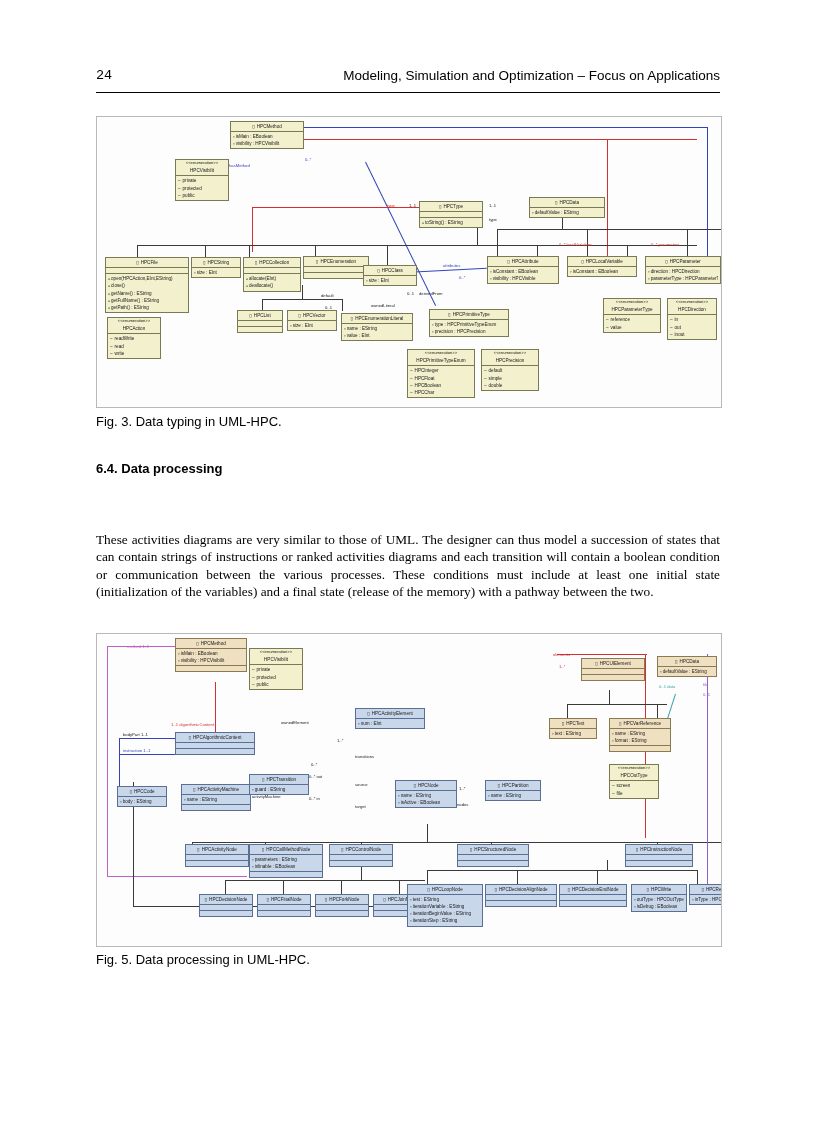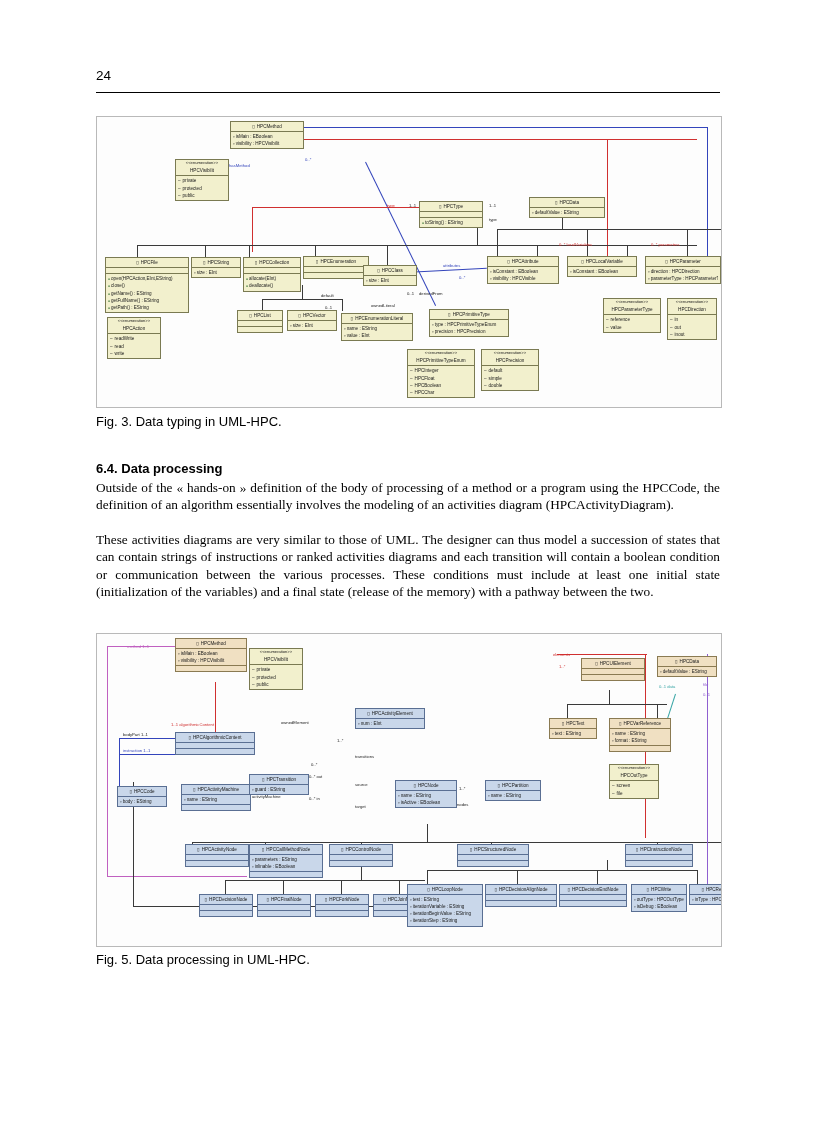--- a/index.html
+++ b/index.html
@@ -1,21 +1,21 @@
 <!DOCTYPE html>
 <html><head>
 <meta charset="utf-8">
 <style>
   html,body{margin:0;padding:0;background:#ffffff;}
   body{width:816px;height:1123px;position:relative;font-family:"Liberation Serif",serif;color:#000;}
   .page{position:absolute;left:0;top:0;width:816px;height:1123px;overflow:hidden;}
 
   
   .runhead{position:absolute;left:96px;top:68px;width:624px;height:22px;}
-  .runhead .pageno{position:absolute;left:0;top:0;font-size:13.5px;font-family:Liberation Sans, sans-serif;}
+  .runhead .pageno{position:absolute;left:0;top:0;font-size:13.5px;font-family:Liberation Mono, monospace;}
   .runhead .title{position:absolute;right:0;top:0;font-size:13.5px;font-family:"Liberation Sans",sans-serif;white-space:nowrap;}
   .runrule{position:absolute;left:96px;top:92px;width:624px;height:0;border-top:1.6px solid #000;}
 
   
   .figframe{position:absolute;border:1px solid #b9b9b9;background:#fdfdfd;overflow:hidden;}
   .dots{position:absolute;left:0;top:0;width:100%;height:100%;
         background-image:radial-gradient(#cfcfd6 0.6px, transparent 0.7px);
         background-size:6px 6px;opacity:.85;}
   .dotsb{background-image:radial-gradient(#e6c8d8 0.6px, transparent 0.7px);}
 
@@ -55,20 +55,21 @@
   .para{position:absolute;font-size:13.3px;line-height:17.4px;text-align:justify;
         font-family:"Liberation Serif",serif;}
 </style>
 </head>
 <body>
 
 <div class="page">
 
   <div class="runhead">
     <span class="pageno">24</span>
+    <span class="title">Modeling, Simulation and Optimization  – Focus on Applications</span>
   </div>
   <div class="runrule"></div>
 
   <div class="figframe" style="left:96px;top:116px;width:624px;height:290px;">
     <div class="dots"></div>
 
     <div class="ln v blue" style="left:268px;top:45px;height:160px;transform:rotate(-26deg);transform-origin:top;"></div>
     <div class="ln h blue" style="left:170px;top:10px;width:440px;"></div>
     <div class="ln v blue" style="left:610px;top:10px;height:150px;"></div>
     <div class="ln h red" style="left:170px;top:22px;width:430px;"></div>
@@ -287,21 +288,20 @@
         <span class="f lit">default</span>
         <span class="f lit">simple</span>
         <span class="f lit">double</span>
       </span>
     </div>
   </div>
 
   <div class="cap" style="left:96px;top:414px;">Fig. 3. Data typing in UML-HPC.</div>
 
   <div class="h3" style="left:96px;top:461px;">6.4. Data processing</div>
-  <div class="para" style="left:96px;top:479px;width:624px;">Outside of the « hands-on » definition of the body of processing of a method or a program using the HPCCode, the definition of an algorithm essentially involves the modeling of an activities diagram (HPCActivityDiagram).</div>
   <div class="para" style="left:96px;top:531px;width:624px;">These activities diagrams are very similar to those of UML. The designer can thus model a succession of states that can contain strings of instructions or ranked activities diagrams and each transition will contain a boolean condition or communication between the various processes. These conditions must include at least one initial state (initialization of the variables) and a final state (release of the memory) with a pathway between the two.</div>
 
   <div class="figframe" style="left:96px;top:633px;width:624px;height:312px;">
     <div class="dots dotsb"></div>
 
     <div class="ln v mag" style="left:10px;top:12px;height:230px;"></div>
     <div class="ln h mag" style="left:10px;top:12px;width:70px;"></div>
     <div class="ln h mag" style="left:10px;top:242px;width:140px;"></div>
     <div class="ln v red" style="left:118px;top:48px;height:50px;"></div>
     <div class="ln v blue" style="left:22px;top:104px;height:52px;"></div>

